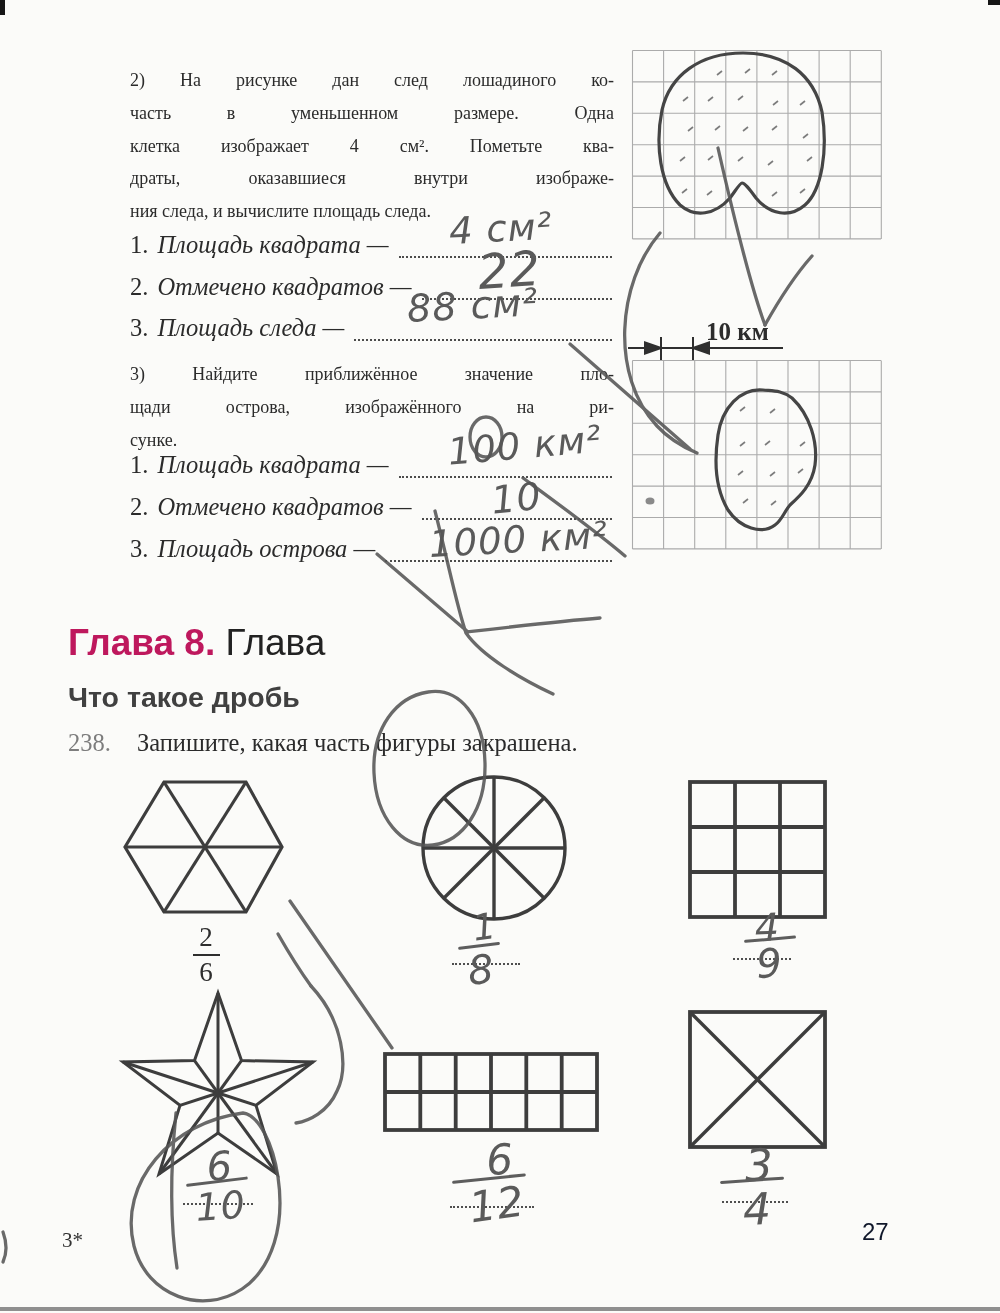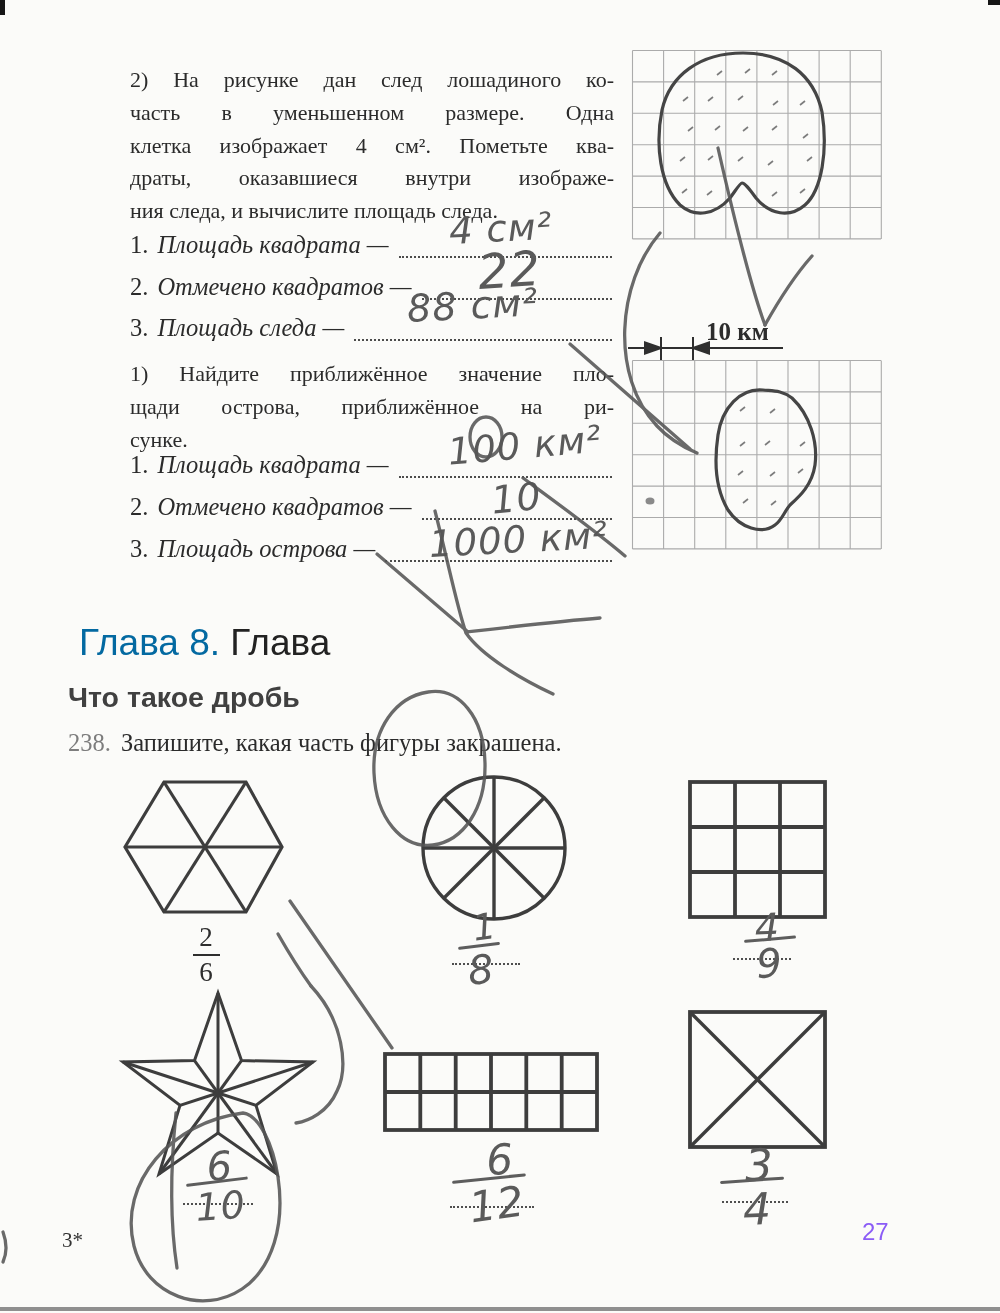--- a/index.html
+++ b/index.html
@@ -1,43 +1,43 @@
 <!DOCTYPE html>
 <html><head>
 <meta charset="utf-8">
 <style>
   html,body{margin:0;padding:0;}
   body{width:1000px;height:1313px;position:relative;background:#fbfbf9;overflow:hidden;
        font-family:"Liberation Serif",serif;color:#2b2b2b;}
   
-  .para{position:absolute;font-size:22px;line-height:32.8px;}
+  .para{position:absolute;font-size:18px;line-height:32.8px;}
   .jl{text-align:justify;text-align-last:justify;}
   .jl.last{text-align-last:left;}
   
   .item{position:absolute;display:flex;align-items:baseline;font-size:24.5px;height:34px;}
   .inum{margin-right:9px;}
   .itxt{font-style:italic;white-space:nowrap;}
   .leader{flex:1;height:0;border-bottom:2.6px dotted #4c4c4c;align-self:flex-end;margin:0 2px 7px 10px;}
   
   .chapter{position:absolute;font-family:"Liberation Sans",sans-serif;font-size:37px;color:#222;}
-  .chapter .bold{font-weight:normal;color:#0369a1;margin-left:11px;}
+  .chapter .bold{font-weight:bold;color:#be185d;}
   .section{position:absolute;font-family:"Liberation Sans",sans-serif;font-size:28.5px;font-weight:bold;color:#404040;}
   .exercise{position:absolute;font-size:24.5px;}
-  .exnum{color:#7d7d7d;margin-right:10px;}
+  .exnum{color:#7d7d7d;margin-right:26px;}
   
   .hw{position:absolute;font-family:"DejaVu Sans",sans-serif;font-style:italic;color:#5a5a5a;
       white-space:nowrap;transform-origin:left top;letter-spacing:1px;}
   .pbar{position:absolute;background:#5d5d5d;height:2.6px;border-radius:2px;transform-origin:left top;}
   .pdots{position:absolute;height:0;border-bottom:2.8px dotted #4f4f4f;}
   
   .pfrac{position:absolute;text-align:center;font-size:27px;color:#2e2e2e;}
   .pfrac .bar{border-top:2.6px solid #2e2e2e;width:27px;margin:1px auto 1px auto;}
   .corner{position:absolute;background:#161616;}
   .bottomedge{position:absolute;left:0;top:1307px;width:1000px;height:4px;background:#8f8f8f;}
-  .pagenum{position:absolute;font-family:"Liberation Sans",sans-serif;font-size:24px;color:#8b5cf6;}
+  .pagenum{position:absolute;font-family:"Liberation Sans",sans-serif;font-size:24px;color:#0f172a;}
   .footnote{position:absolute;font-size:21px;color:#333;}
   .scalelabel{position:absolute;font-size:25px;font-weight:bold;color:#2c2c2c;}
   svg{position:absolute;overflow:visible;}
 </style>
 </head>
 <body>
 
 <div class="para" style="left:130px;top:64px;width:484px">
   <div class="jl">2) На рисунке дан след лошадиного ко-</div>
   <div class="jl">часть в уменьшенном размере. Одна</div>
@@ -56,22 +56,22 @@
   <span class="itxt">Отмечено квадратов —</span>
   <span class="leader"></span>
 </div>
 <div class="item" style="left:130px;top:314px;width:484px">
   <span class="inum">3.</span>
   <span class="itxt">Площадь следа —</span>
   <span class="leader"></span>
 </div>
 
 <div class="para" style="left:130px;top:358px;width:484px">
-  <div class="jl">1) Найдите приближённое значение пло-</div>
-  <div class="jl">щади острова, приближённое на ри-</div>
+  <div class="jl">3) Найдите приближённое значение пло-</div>
+  <div class="jl">щади острова, изображённого на ри-</div>
   <div class="jl last">сунке.</div>
 </div>
 
 <div class="item" style="left:130px;top:451px;width:484px">
   <span class="inum">1.</span>
   <span class="itxt">Площадь квадрата —</span>
   <span class="leader"></span>
 </div>
 <div class="item" style="left:130px;top:493px;width:484px">
   <span class="inum">2.</span>

